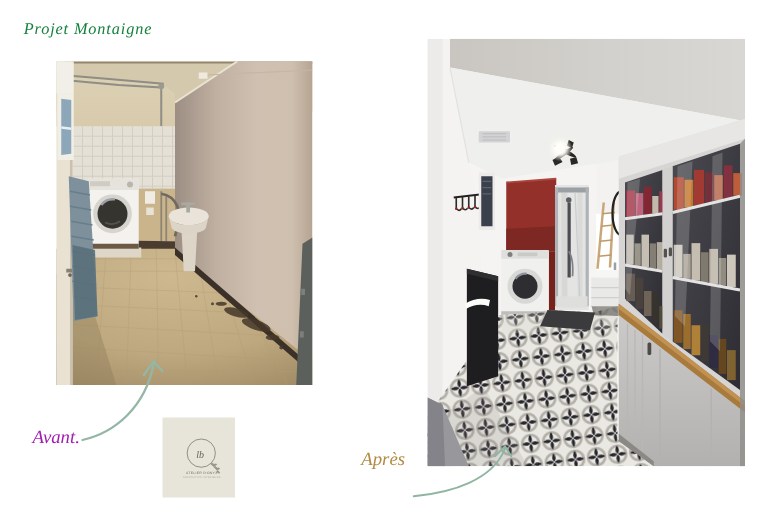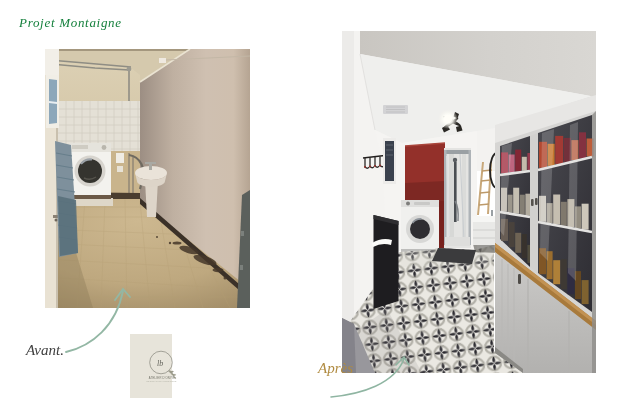--- a/index.html
+++ b/index.html
@@ -344,38 +344,38 @@
     <polygon points="153,316 181,338 181,342 153,322" fill="#8a8985"></polygon>
 
     <polygon points="250,84 254,80 254,342 250,342" fill="#8e8d8b" opacity="0.8"></polygon>
   </g>
 
   <polygon points="0,287 12,293 33,342 0,342" fill="#98979c"></polygon>
   <polygon points="0,287 12,293 14,342 0,342" fill="#84838a"></polygon>
 </svg>
 </div>
 
-<div class="abs script" style="left:26px;top:342px;font-size:15px;color:#404040;">Avant.</div>
-
-<div class="abs script" style="left:289px;top:360px;font-size:15px;color:#b08b41;margin-left:29px;">Après</div>
+<div class="abs script" style="left:26px;top:342px;font-size:15px;color:#a21caf;">Avant.</div>
+
+<div class="abs script" style="left:289px;top:360px;font-size:15px;color:#b08b41;">Après</div>
 
 <svg class="abs" style="left:0;top:0;" width="618" height="412" viewBox="0 0 618 412" xmlns="http://www.w3.org/2000/svg">
 
   <g stroke="#93b7a4" stroke-width="1.8" fill="none" stroke-linecap="round">
     <path d="M66,352 C92,346 116,326 123,291"></path>
     <path d="M115,300 L123,289 L130,297"></path>
   </g>
 
   <g stroke="#8fb5a2" stroke-width="1.6" fill="none" stroke-linecap="round">
     <path d="M331,397 C362,394 394,384 404,359"></path>
     <path d="M396,365 L404,357 L409,365"></path>
   </g>
 </svg>
 
-<div class="abs" style="left:130px;top:334px;width:42px;height:64px;background:#e7e4da;">
+<div class="abs" style="left:130px;top:334px;width:58px;height:64px;background:#e7e4da;">
   <svg width="64" height="64" viewBox="0 0 64 64" xmlns="http://www.w3.org/2000/svg">
 
     <circle cx="31" cy="28.5" r="11.3" stroke="#74746a" stroke-width="0.6" fill="none"></circle>
 
     <text x="27" y="32" font-family="Liberation Serif" font-size="8" font-style="italic" fill="#66665e">lb</text>
 
     <g stroke="#909080" stroke-width="0.45" fill="#9a9a8a">
       <path d="M38.5,37 L45,43.5" fill="none"></path>
       <ellipse cx="40.3" cy="37.6" rx="1.5" ry="0.65" transform="rotate(30 40.3 37.6)"></ellipse>
       <ellipse cx="42.6" cy="40.2" rx="1.5" ry="0.65" transform="rotate(40 42.6 40.2)"></ellipse>

